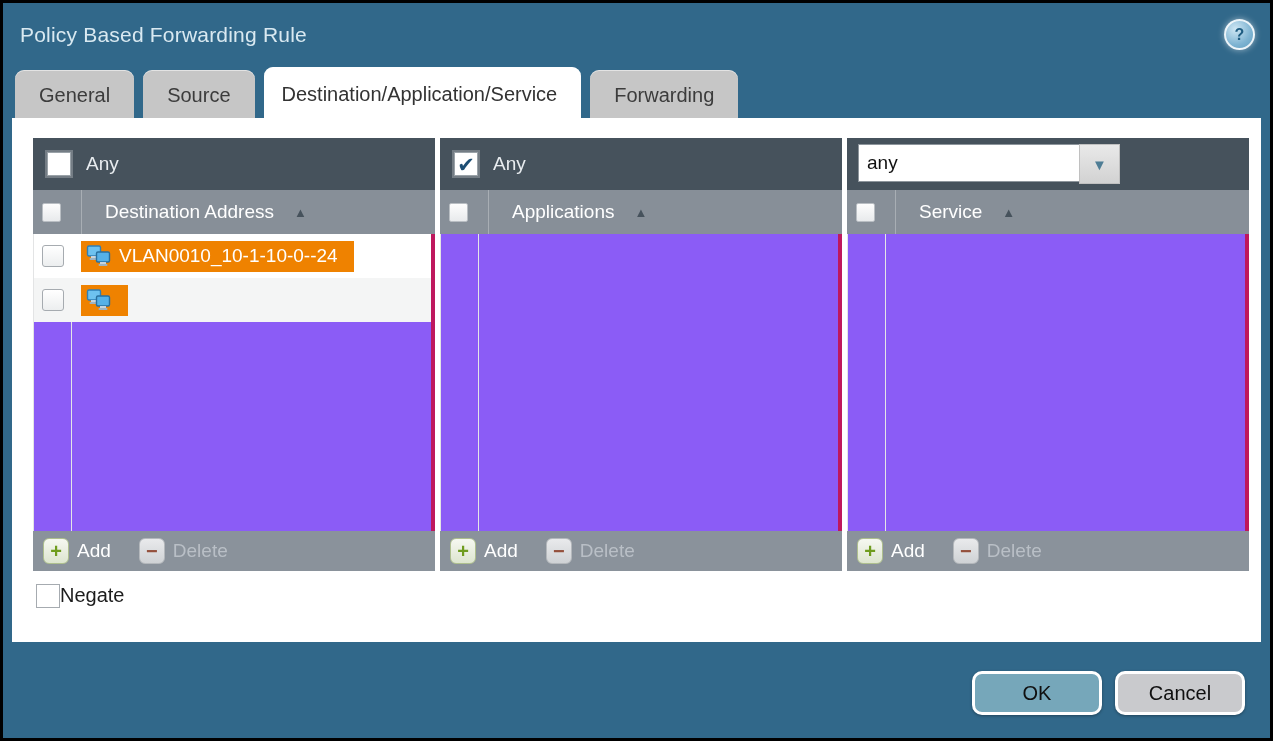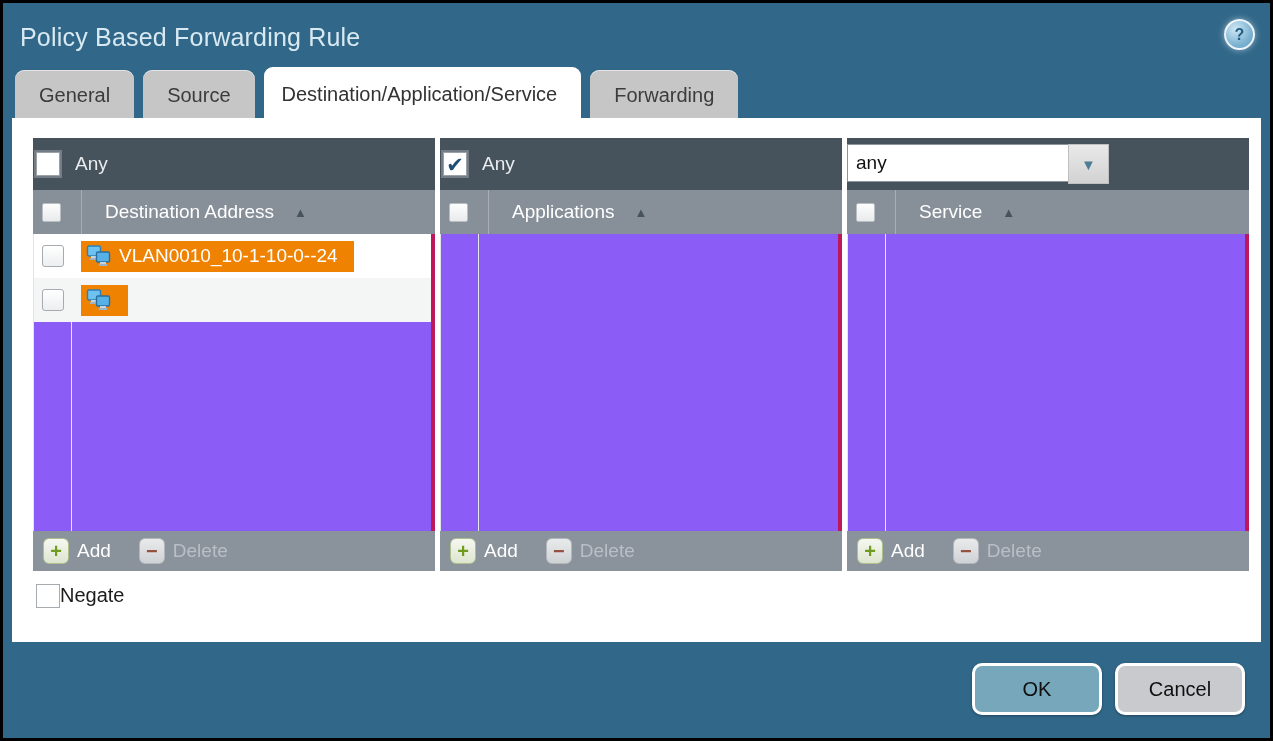--- a/index.html
+++ b/index.html
@@ -1,39 +1,39 @@
 <!DOCTYPE html>
 <html><head>
 <meta charset="utf-8">
 <style>
   html,body{margin:0;padding:0;}
   body{font-family:"Liberation Sans","DejaVu Sans",sans-serif;}
   .stage{position:relative;width:1273px;height:741px;background:#000;overflow:hidden;}
   .dialog{position:absolute;left:3px;top:3px;right:3px;bottom:3px;background:#31688a;}
 
   
-  .title{position:absolute;left:17px;top:20px;font-size:25px;color:#d9e9f1;letter-spacing:.2px;}
+  .title{position:absolute;left:17px;top:20px;font-size:21px;color:#d9e9f1;letter-spacing:.2px;}
   .help-icon{position:absolute;right:15px;top:16px;width:27px;height:27px;border-radius:50%;
     background:radial-gradient(circle at 35% 30%,#cfe7f4,#7fb4d2 60%,#5d9cc0);
     border:2px solid rgba(255,255,255,.85);box-shadow:0 0 6px rgba(255,255,255,.5);
     display:flex;align-items:center;justify-content:center;color:#1f5d82;font-size:16px;font-weight:bold;cursor:pointer;}
 
   
   .tabs{position:absolute;left:12px;top:64px;height:54px;display:flex;align-items:flex-end;gap:9px;}
   .tab{height:51px;line-height:51px;padding:0 24px;background:#c6c6c6;color:#3c3c3c;
     font-size:20px;border-radius:9px 9px 0 0;box-shadow:inset 0 1px 0 rgba(255,255,255,.5);cursor:pointer;white-space:nowrap;}
   .tab.active{background:#fff;height:54px;line-height:54px;color:#333;z-index:3;padding-left:18px;}
 
   
   .content{position:absolute;left:9px;right:9px;top:115px;height:524px;background:#fff;z-index:2;}
 
   .panels{position:absolute;left:21px;top:20px;display:flex;gap:5px;}
   .panel{width:402px;height:433px;display:flex;flex-direction:column;background:#fafbfb;}
 
-  .panel-top{height:52px;background:#46525c;display:flex;align-items:center;padding-left:3px;flex:0 0 auto;}
+  .panel-top{height:52px;background:#46525c;display:flex;align-items:center;padding-left:14px;flex:0 0 auto;}
   .any-label{color:#e9edf0;font-size:19px;margin-left:15px;}
 
   .cb{box-sizing:border-box;background:#fff;cursor:pointer;}
   .cb-any{width:24px;height:24px;border:1px solid #9aa2a8;box-shadow:0 0 0 2px rgba(255,255,255,.25);}
   .cb-any.checked{display:flex;align-items:center;justify-content:center;color:#1d4e74;font-size:21px;font-weight:bold;line-height:1;}
   .cb-small{width:19px;height:19px;border:1px solid #b9bec3;background:linear-gradient(#fdfdfd,#e8eaec);border-radius:2px;}
   .cb-row{width:22px;height:22px;border:1px solid #a6abb0;background:linear-gradient(#ffffff,#eceeef);border-radius:3px;}
 
   .col-header{height:44px;background:#878f98;display:flex;align-items:center;color:#fff;font-size:19px;flex:0 0 auto;gap:11px;}
   .cbcol{width:37px;display:flex;justify-content:center;flex:0 0 auto;}
@@ -66,21 +66,21 @@
     display:flex;align-items:center;padding-left:8px;font-size:19px;color:#111;}
   .dd-btn{width:39px;height:38px;background:linear-gradient(#e9e9e9,#d2d2d2);border:1px solid #c0c0c0;
     display:flex;align-items:center;justify-content:center;color:#4e7d95;font-size:15px;cursor:pointer;}
 
   
   .negate-row{position:absolute;left:24px;top:466px;display:flex;}
   .negate-label{font-size:20px;color:#1c1c1c;}
 
   
   .footer-buttons{position:absolute;right:25px;bottom:23px;display:flex;gap:13px;}
-  .btn{min-width:130px;height:52px;border-radius:10px;border:3px solid #fff;font-size:20px;color:#101010;
+  .btn{min-width:130px;height:44px;border-radius:10px;border:3px solid #fff;font-size:20px;color:#101010;
     display:flex;align-items:center;justify-content:center;box-shadow:0 1px 3px rgba(0,0,0,.35);cursor:pointer;
     font-family:"Liberation Sans","DejaVu Sans",sans-serif;box-sizing:border-box;}
   .btn-ok{background:#76a7ba;}
   .btn-cancel{background:#c9cacd;}
 </style>
 </head>
 <body>
 
 <div class="stage">
   <div class="dialog">

